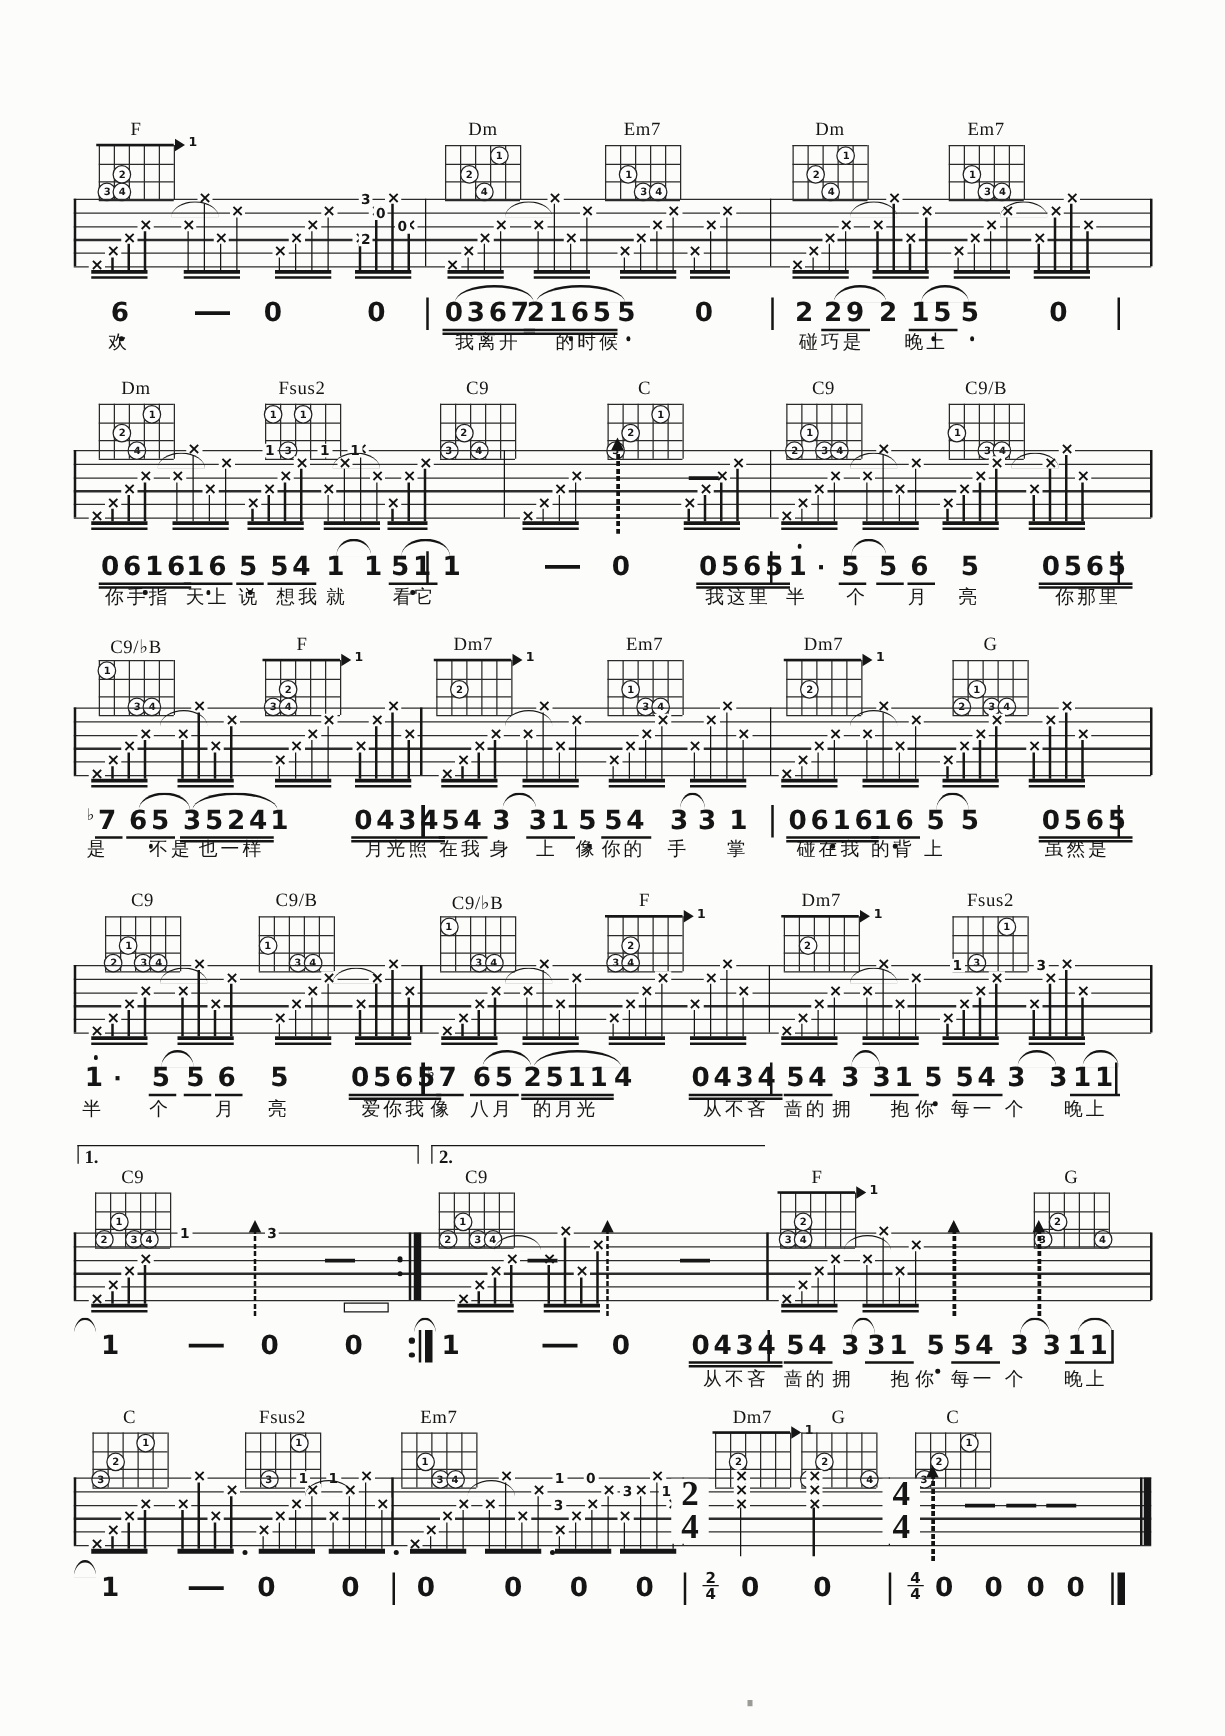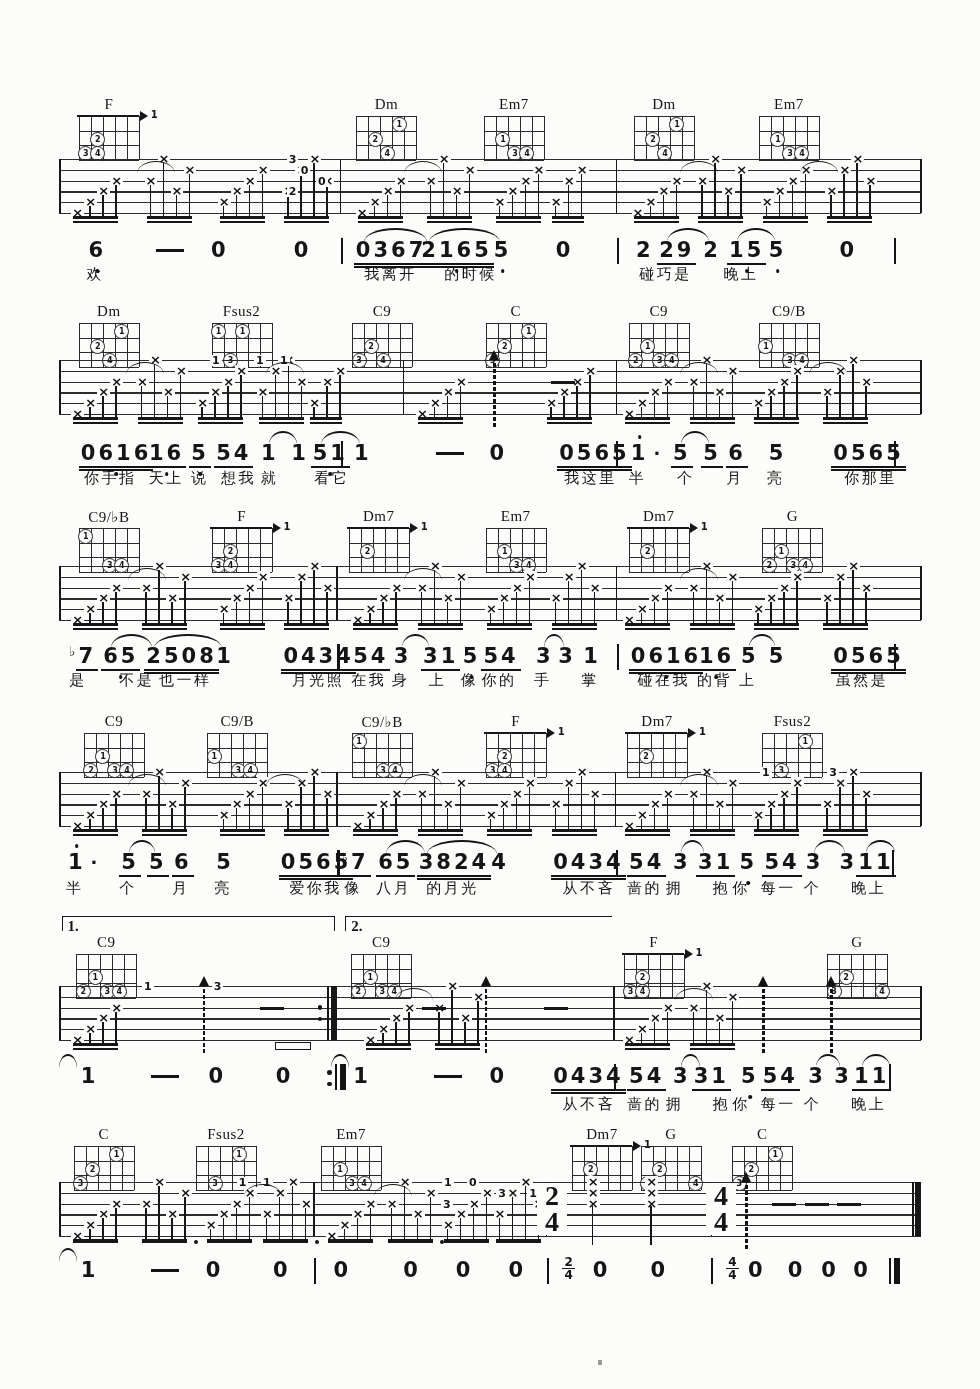--- a/index.html
+++ b/index.html
@@ -866,21 +866,21 @@
           <div class="beam" style="left: 764.18px; top: 57px; width: 45px;"></div>
           <div class="beam" style="left: 764.18px; top: 61.6px; width: 45px;"></div>
           <div class="slur" style="left: 8%; width: 38px; top: 2px;"></div>
           <div class="slur" style="left: 40%; width: 38px; top: 2px;"></div>
           <div class="slur" style="left: 72%; width: 38px; top: 2px;"></div>
         </div>
         <div class="numline" style="top: 644px;">
           <div class="tok" style="left: 1.2%;"><span class="flat">♭</span><span class="core u1">7</span></div>
           <div class="tok" style="left: 4.9%;"><span class="core u1">65<i class="dotb"></i></span></div>
           <div class="ntie" style="left: 52.238px; width: 41.1px;"></div>
-          <div class="tok" style="left: 9.9%;"><span class="core u2">2508</span></div>
+          <div class="tok" style="left: 9.9%;"><span class="core u2">3524</span></div>
           <div class="ntie" style="left: 95.338px; width: 67.822px;"></div>
           <div class="tok" style="left: 18%;"><span class="core">1</span></div>
           <div class="tok" style="left: 25.8%;"><span class="core u2">0434</span></div>
           <div class="nbar" style="left: 32.3%;"></div>
           <div class="tok" style="left: 33.9%;"><span class="core u1">54</span></div>
           <div class="tok" style="left: 38.6%;"><span class="core">3</span></div>
           <div class="ntie" style="left: 342.732px; width: 27.308px;"></div>
           <div class="tok" style="left: 42%;"><span class="core u1">31</span></div>
           <div class="tok" style="left: 46.6%;"><span class="core">5<i class="dotb"></i></span></div>
           <div class="tok" style="left: 49%;"><span class="core u1">54</span></div>
@@ -1171,21 +1171,21 @@
           <div class="tok" style="left: 7%;"><span class="core u1">5</span></div>
           <div class="ntie" style="left: 70.34px; width: 25.584px;"></div>
           <div class="tok" style="left: 10.2%;"><span class="core u1">5</span></div>
           <div class="tok" style="left: 13.1%;"><span class="core u1">6</span></div>
           <div class="tok" style="left: 18%;"><span class="core">5</span></div>
           <div class="tok" style="left: 25.5%;"><span class="core u2">0565</span></div>
           <div class="nbar" style="left: 32.3%;"></div>
           <div class="tok" style="left: 32.8%;"><span class="flat">♭</span><span class="core u1">7</span></div>
           <div class="tok" style="left: 36.8%;"><span class="core u1">65</span></div>
           <div class="ntie" style="left: 327.216px; width: 38.514px;"></div>
-          <div class="tok" style="left: 41.5%;"><span class="core u2">3824</span></div>
+          <div class="tok" style="left: 41.5%;"><span class="core u2">2511</span></div>
           <div class="ntie" style="left: 367.73px; width: 70.408px;"></div>
           <div class="tok" style="left: 49.9%;"><span class="core">4</span></div>
           <div class="tok" style="left: 57.1%;"><span class="core u2">0434</span></div>
           <div class="nbar" style="left: 64.6%;"></div>
           <div class="tok" style="left: 65.9%;"><span class="core u1">54</span></div>
           <div class="tok" style="left: 71%;"><span class="core">3</span></div>
           <div class="ntie" style="left: 622.02px; width: 22.998px;"></div>
           <div class="tok" style="left: 73.9%;"><span class="core u1">31</span></div>
           <div class="tok" style="left: 78.7%;"><span class="core">5<i class="dotb"></i></span></div>
           <div class="tok" style="left: 81.6%;"><span class="core u1">54</span></div>

